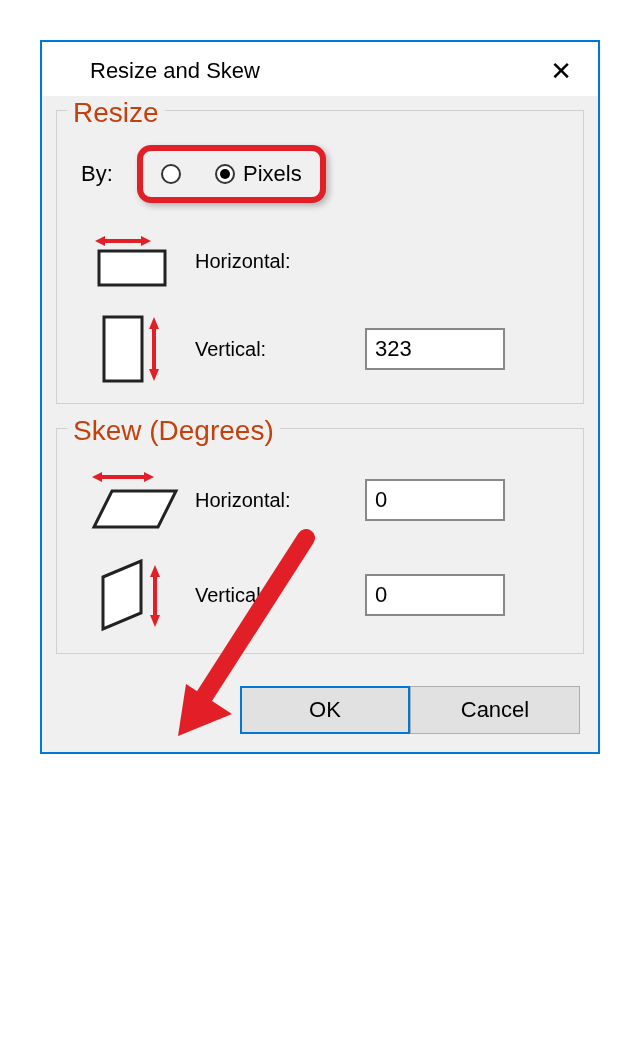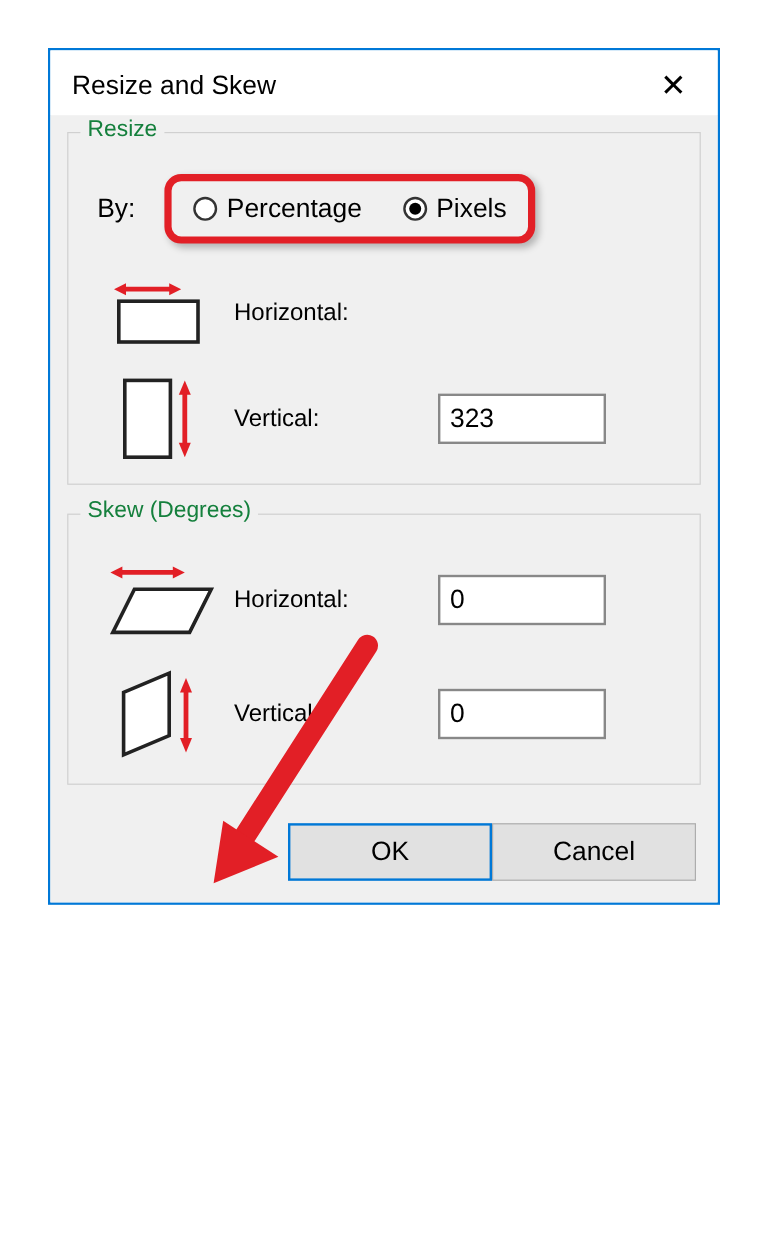--- a/index.html
+++ b/index.html
@@ -15,43 +15,43 @@
   border: 2px solid #0078d7;
   background: #fff;
 }
 .titlebar {
   display: flex;
   align-items: center;
   justify-content: space-between;
   padding: 12px 18px 8px 18px;
   background: #fff;
 }
-.titlebar .title { font-size: 22px; color: #000; }
+.titlebar .title { font-size: 22px; color: #000; margin-left: 30px; }
 .titlebar .close { font-size: 26px; line-height: 1; cursor: pointer; padding: 4px 8px; }
 
 .body {
   background: #f0f0f0;
   padding: 14px;
 }
 
 .groupbox {
   border: 1px solid #d0d0d0;
   background: #f0f0f0;
   position: relative;
   padding: 26px 18px 18px 18px;
   margin-bottom: 24px;
 }
 .groupbox > .legend {
   position: absolute;
   top: -14px;
   left: 10px;
   background: #f0f0f0;
   padding: 0 6px;
-  font-size: 19px;
-  color: #15803d;
+  font-size: 28px;
+  color: #c2410c;
 }
 
 .row {
   display: flex;
   align-items: center;
   margin-bottom: 24px;
 }
 .row:last-child { margin-bottom: 0; }
 
 .by-row { margin: 8px 0 30px 6px; position: relative; }
@@ -116,21 +116,20 @@
   <div class="body">
 
     <div class="groupbox">
       <span class="legend">Resize</span>
 
       <div class="row by-row">
         <span class="by-label">By:</span>
         <div class="radio-highlight">
           <div class="radio">
             <span class="circle"></span>
-            <span>Percentage</span>
           </div>
           <div class="radio selected">
             <span class="circle">
                 <span class="dot"></span>
               </span>
             <span>Pixels</span>
           </div>
         </div>
       </div>
 

